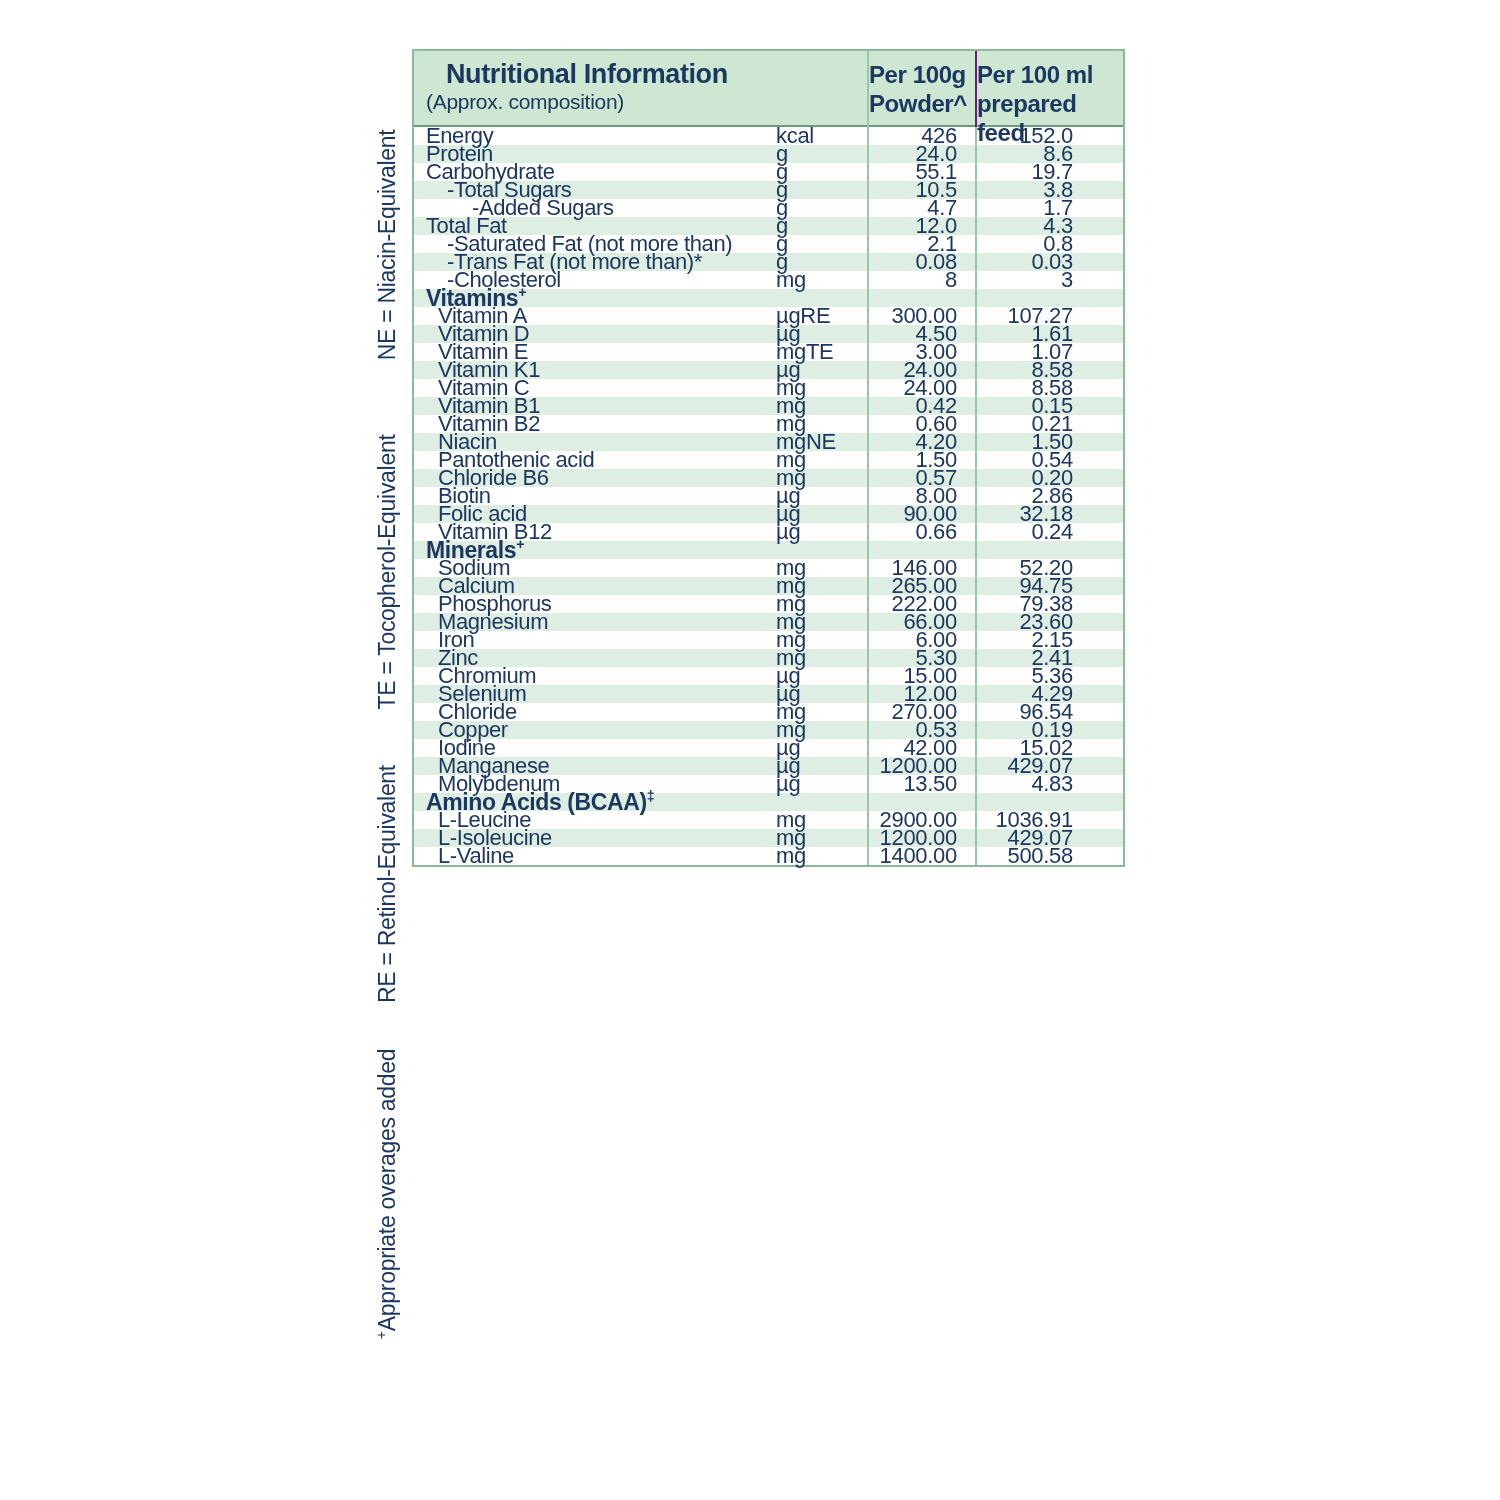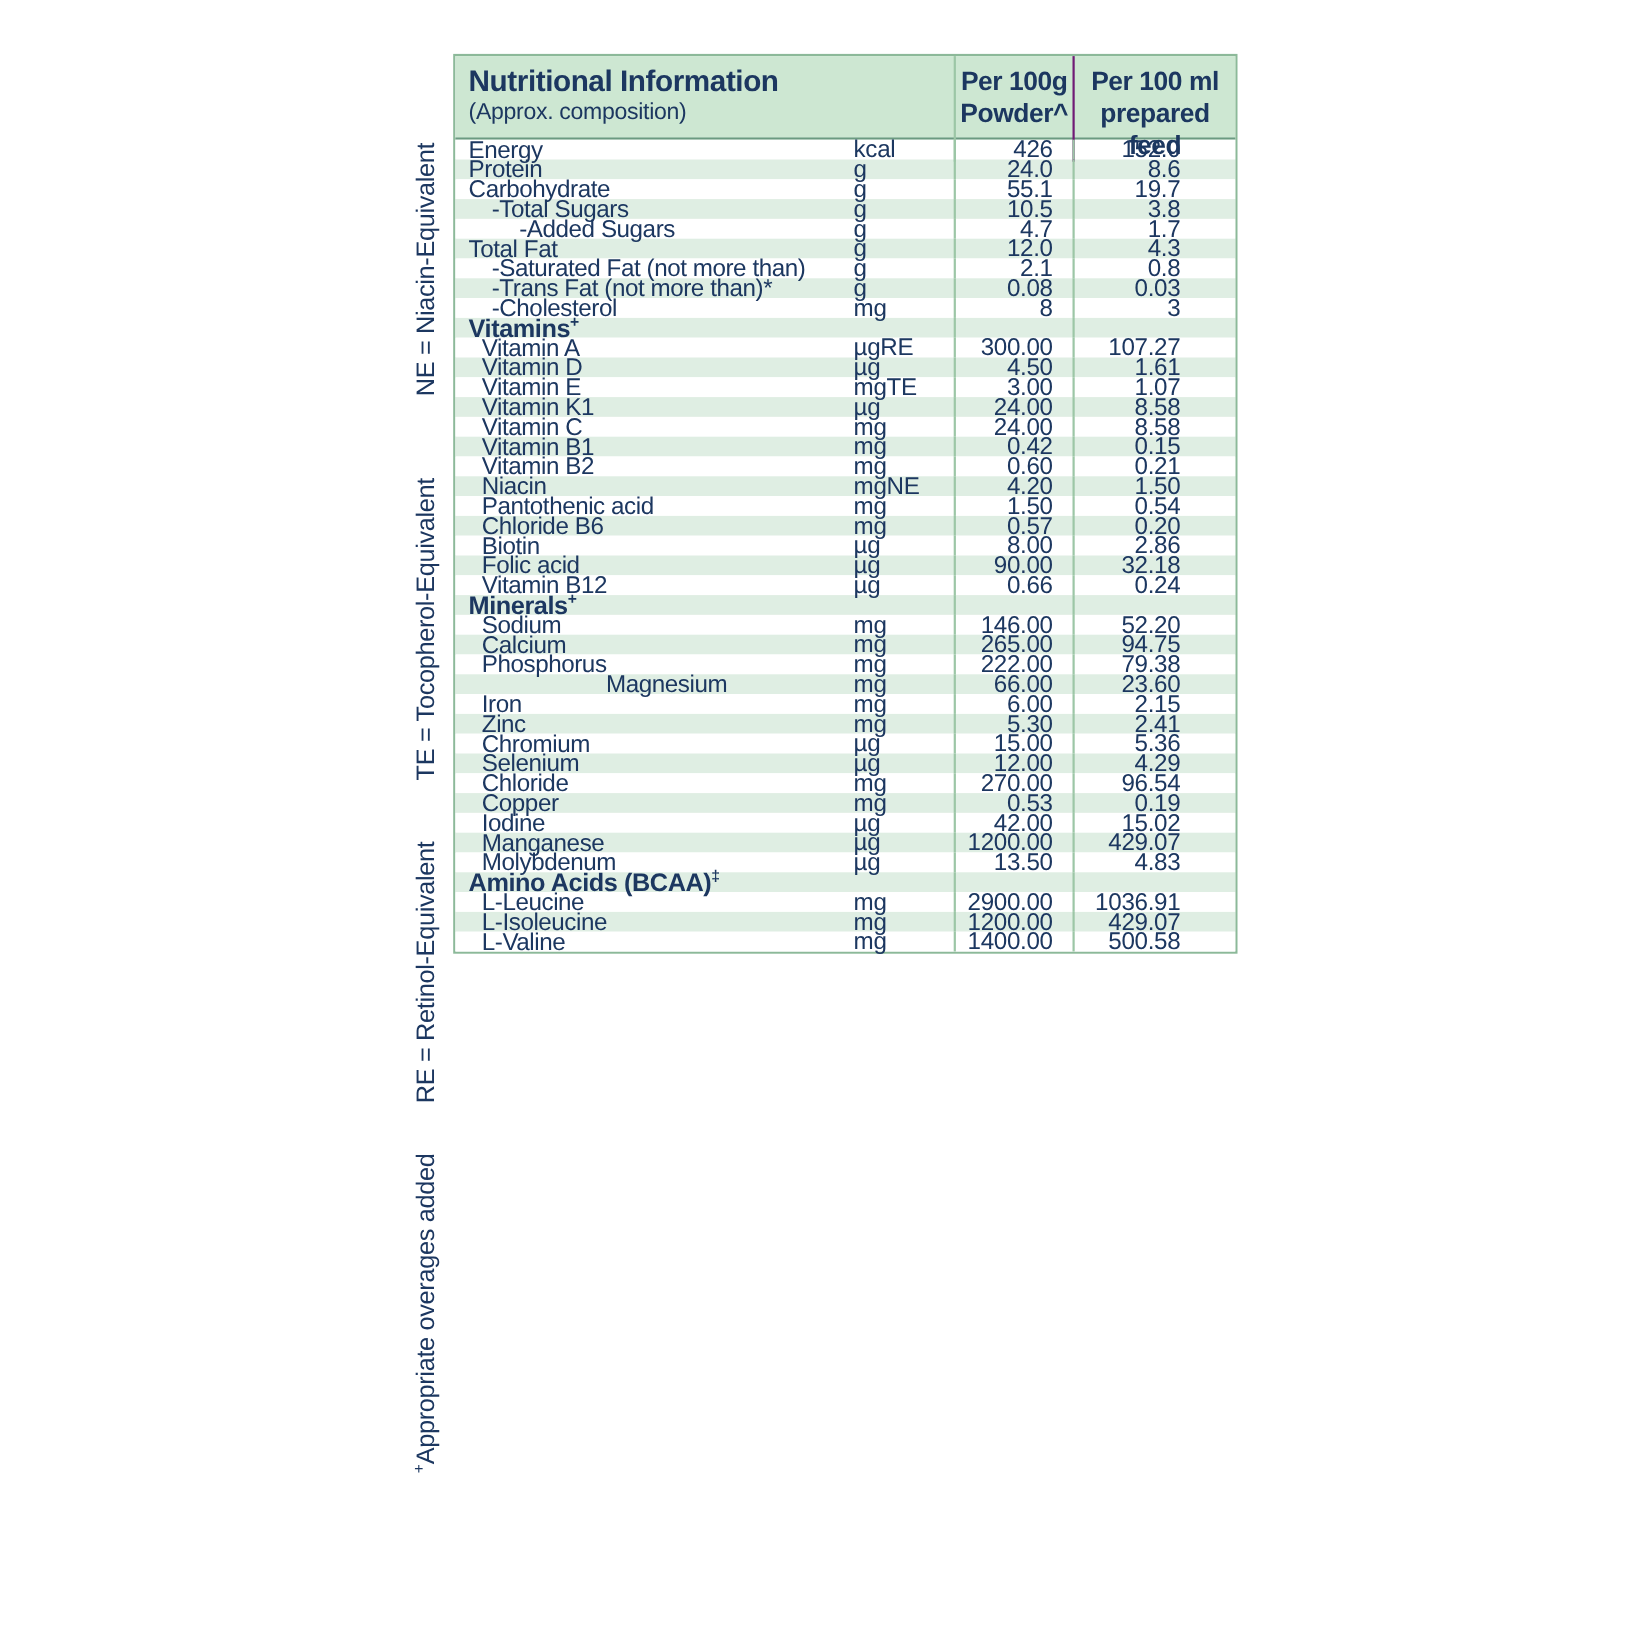--- a/index.html
+++ b/index.html
@@ -30,24 +30,24 @@
     box-sizing:border-box;
   }
   .t-header{
     display:grid;grid-template-columns:360px 93px 108px 148px;
     background:#cde7d2;border-bottom:2px solid #6b9a81;
     height:76px;box-sizing:border-box;
   }
   .t-header .h-main{
     grid-column:1 / 3;padding:8px 0 0 12px;line-height:1.15;
   }
-  .h-title{font-size:27px;font-weight:bold;letter-spacing:-0.4px;}
+  .h-title{font-size:27px;font-weight:bold;letter-spacing:-0.4px;margin-left:20px;}
   .h-sub{font-size:21px;letter-spacing:-0.3px;}
   .h-col{
-    font-size:24px;font-weight:bold;text-align:center;line-height:1.2;
+    font-size:24px;font-weight:bold;line-height:1.2;
     padding-top:10px;letter-spacing:-0.4px;box-sizing:border-box;
   }
   .h-col.b1{border-left:2px solid #9cc6a6;}
   .h-col.b2{border-left:2px solid #701a75;}
 
   .t-body{width:100%;}
   .t-row{
     display:grid;grid-template-columns:360px 93px 108px 148px;
     height:18px;align-items:center;box-sizing:border-box;
     background:#ffffff;
@@ -250,21 +250,21 @@
     <div class="c v1">265.00</div>
     <div class="c v2">94.75</div>
   </div>
         <div class="t-row">
     <div class="c name" style="padding-left: 24px;"><span class="rname">Phosphorus</span><sup class="rsup"></sup></div>
     <div class="c unit">mg</div>
     <div class="c v1">222.00</div>
     <div class="c v2">79.38</div>
   </div>
         <div class="t-row stripe">
-    <div class="c name" style="padding-left: 24px; text-align: center;"><span class="rname">Magnesium</span><sup class="rsup"></sup></div>
+    <div class="c name" style="padding-left: 24px;"><span class="rname">Magnesium</span><sup class="rsup"></sup></div>
     <div class="c unit">mg</div>
     <div class="c v1">66.00</div>
     <div class="c v2">23.60</div>
   </div>
         <div class="t-row">
     <div class="c name" style="padding-left: 24px;"><span class="rname">Iron</span><sup class="rsup"></sup></div>
     <div class="c unit">mg</div>
     <div class="c v1">6.00</div>
     <div class="c v2">2.15</div>
   </div>

